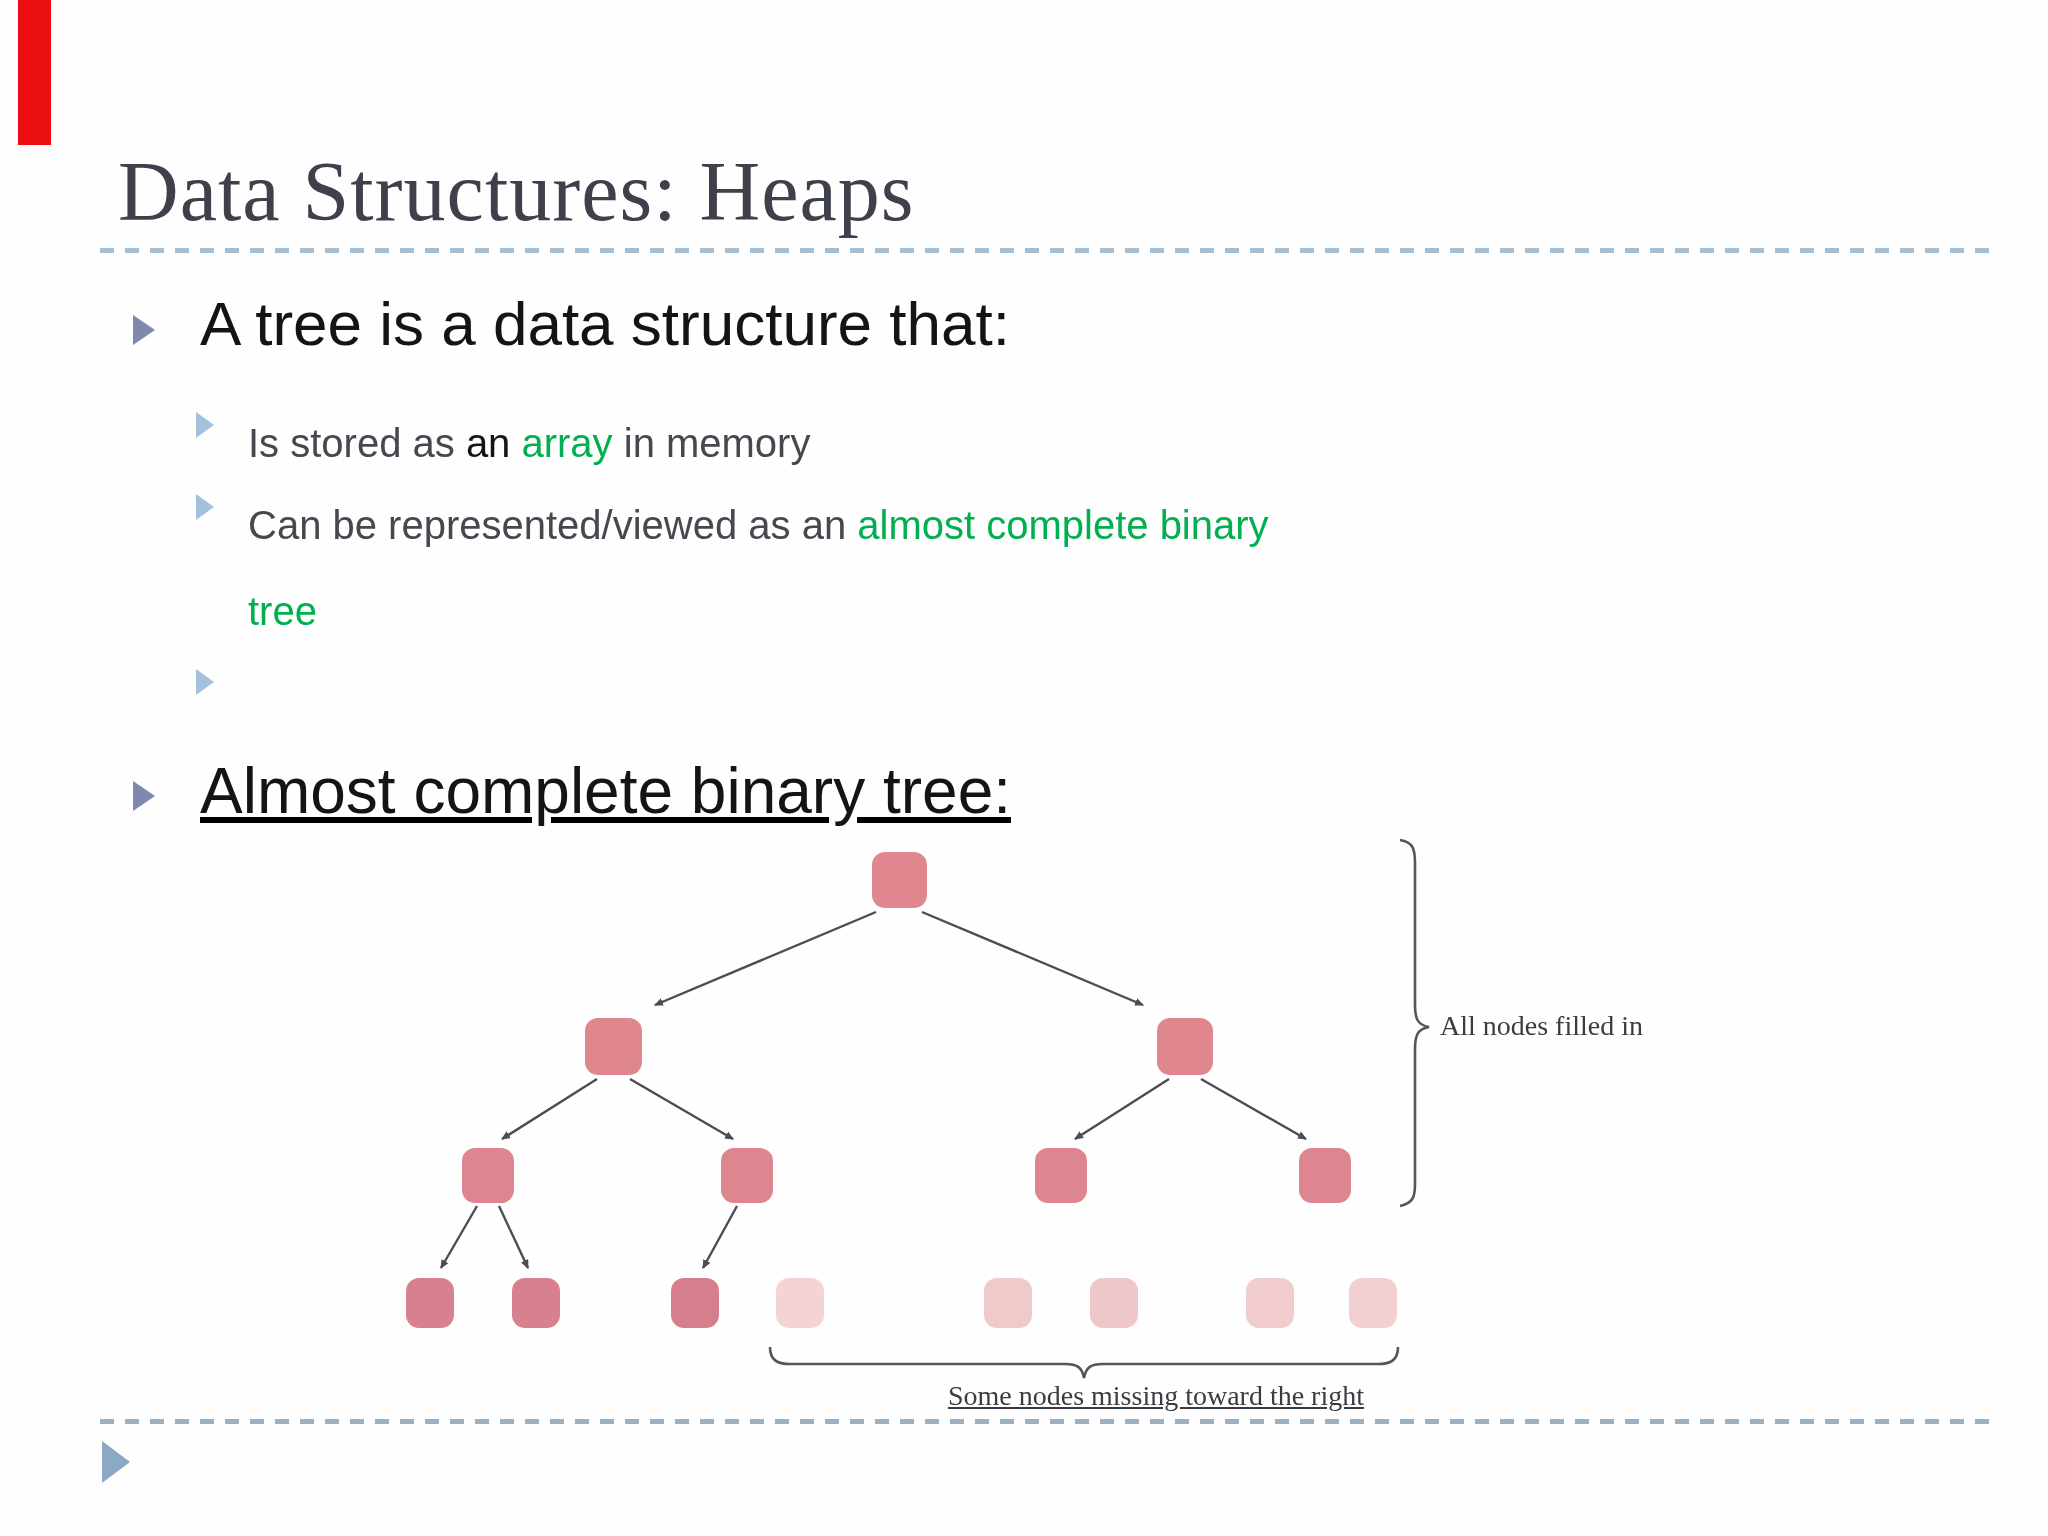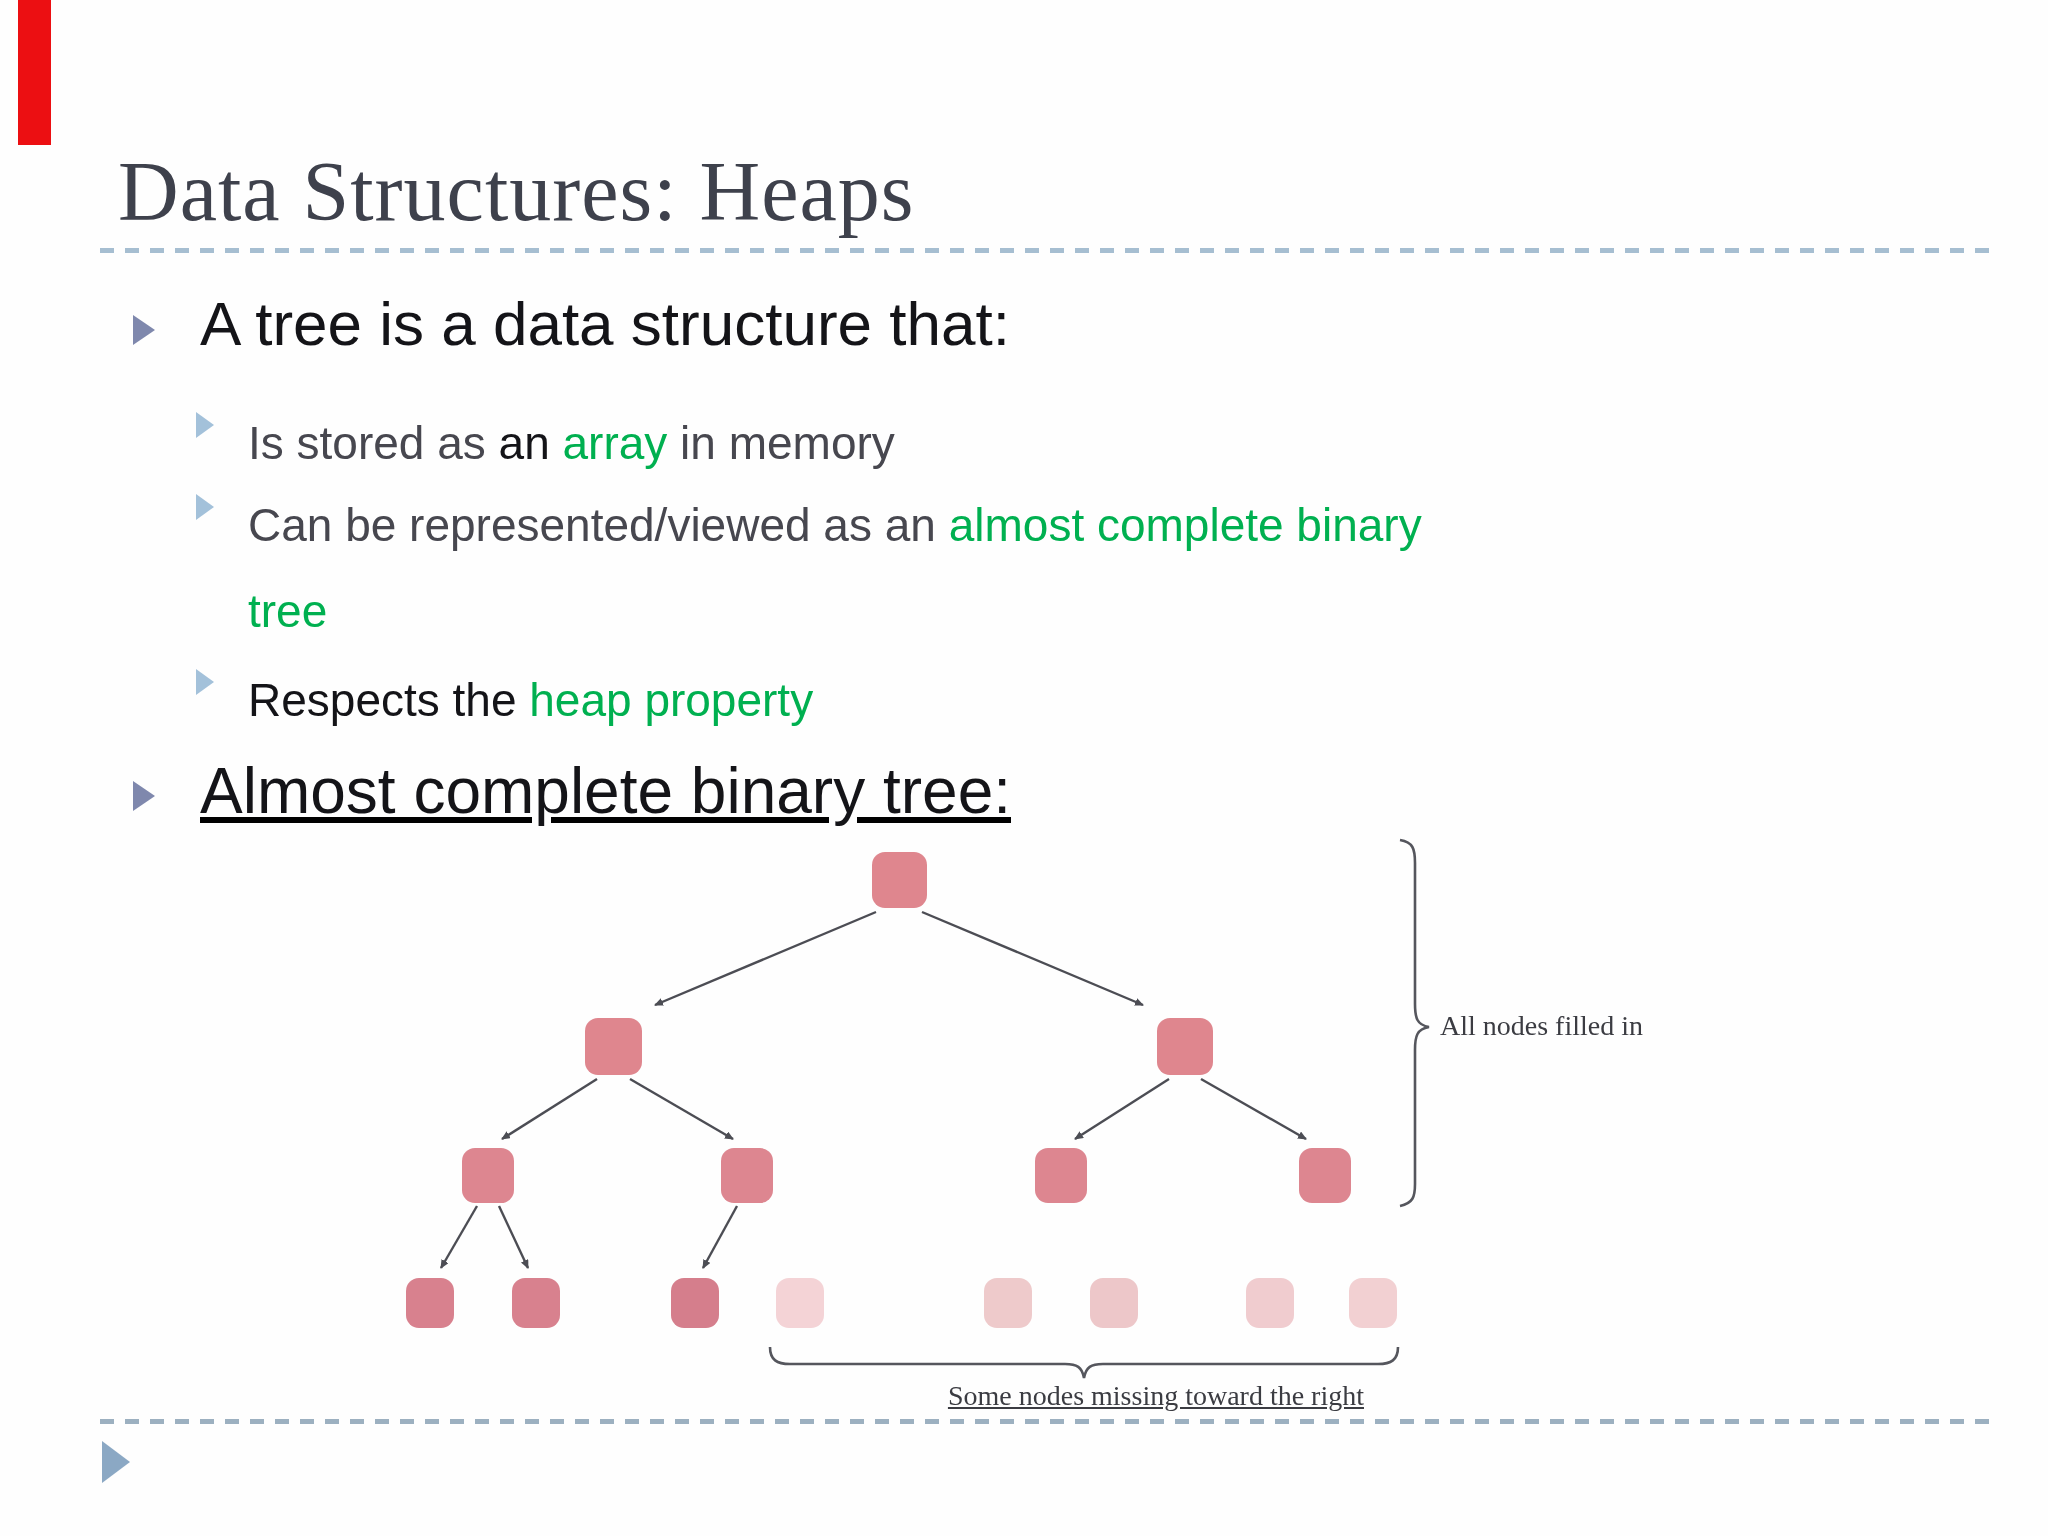--- a/index.html
+++ b/index.html
@@ -15,21 +15,21 @@
     font-family:"Liberation Serif","DejaVu Serif",serif;
     font-size:84px;line-height:1.0;color:#3e414c;letter-spacing:1px;white-space:nowrap;
   }
   .dashed{position:absolute;height:5px;}
   #rule-top{left:100px;top:248px;width:1890px;
     background:repeating-linear-gradient(to right,#a6bed1 0 14px,transparent 14px 25px);}
   #rule-bottom{left:100px;top:1419px;width:1890px;
     background:repeating-linear-gradient(to right,#9cb0c0 0 14px,transparent 14px 25px);}
   
   .brow{position:absolute;left:200px;}
-  .btext{font-size:46px;line-height:86px;color:#47474f;}
+  .btext{font-size:40px;line-height:86px;color:#47474f;}
   .l1 .btext{font-size:62px;line-height:72px;color:#141418;}
   .b3w{width:1720px;}
   .seg-dark{color:#141418;}
   .seg-gray{color:#47474f;}
   .seg-green{color:#00b050;}
   .tri{position:absolute;width:0;height:0;}
   .tri-l1{border-left:22px solid #7f88ad;border-top:15px solid transparent;border-bottom:15px solid transparent;}
   .tri-l2{border-left:18px solid #a3c1da;border-top:13px solid transparent;border-bottom:13px solid transparent;}
   
   #diagram-svg{position:absolute;left:0;top:0;width:2048px;height:1536px;}
@@ -73,25 +73,20 @@
 
   <span class="tri tri-l2" style="left:196px;top:494px;"></span>
   <div class="brow b3w" style="left:248px;top:482px;">
     <div class="btext">
       <span class="seg-gray">Can be represented/viewed as an </span><span class="seg-green">almost complete binary</span><br>
       <span class="seg-green">tree</span>
     </div>
   </div>
 
   <span class="tri tri-l2" style="left:196px;top:669px;"></span>
-  <div class="brow" style="left:248px;top:657px;">
-    <div class="btext">
-      <span class="seg-dark">Respects the </span><span class="seg-green">heap property</span>
-    </div>
-  </div>
 
   <span class="tri tri-l1" style="left:133px;top:781px;"></span>
   <div class="brow l1" style="top:755px;text-decoration:underline;">
     <div class="btext" style="font-size:64px;">
       <span class="seg-dark">Almost complete binary tree:</span>
     </div>
   </div>
 
   <svg id="diagram-svg" viewBox="0 0 2048 1536">
     <defs>

